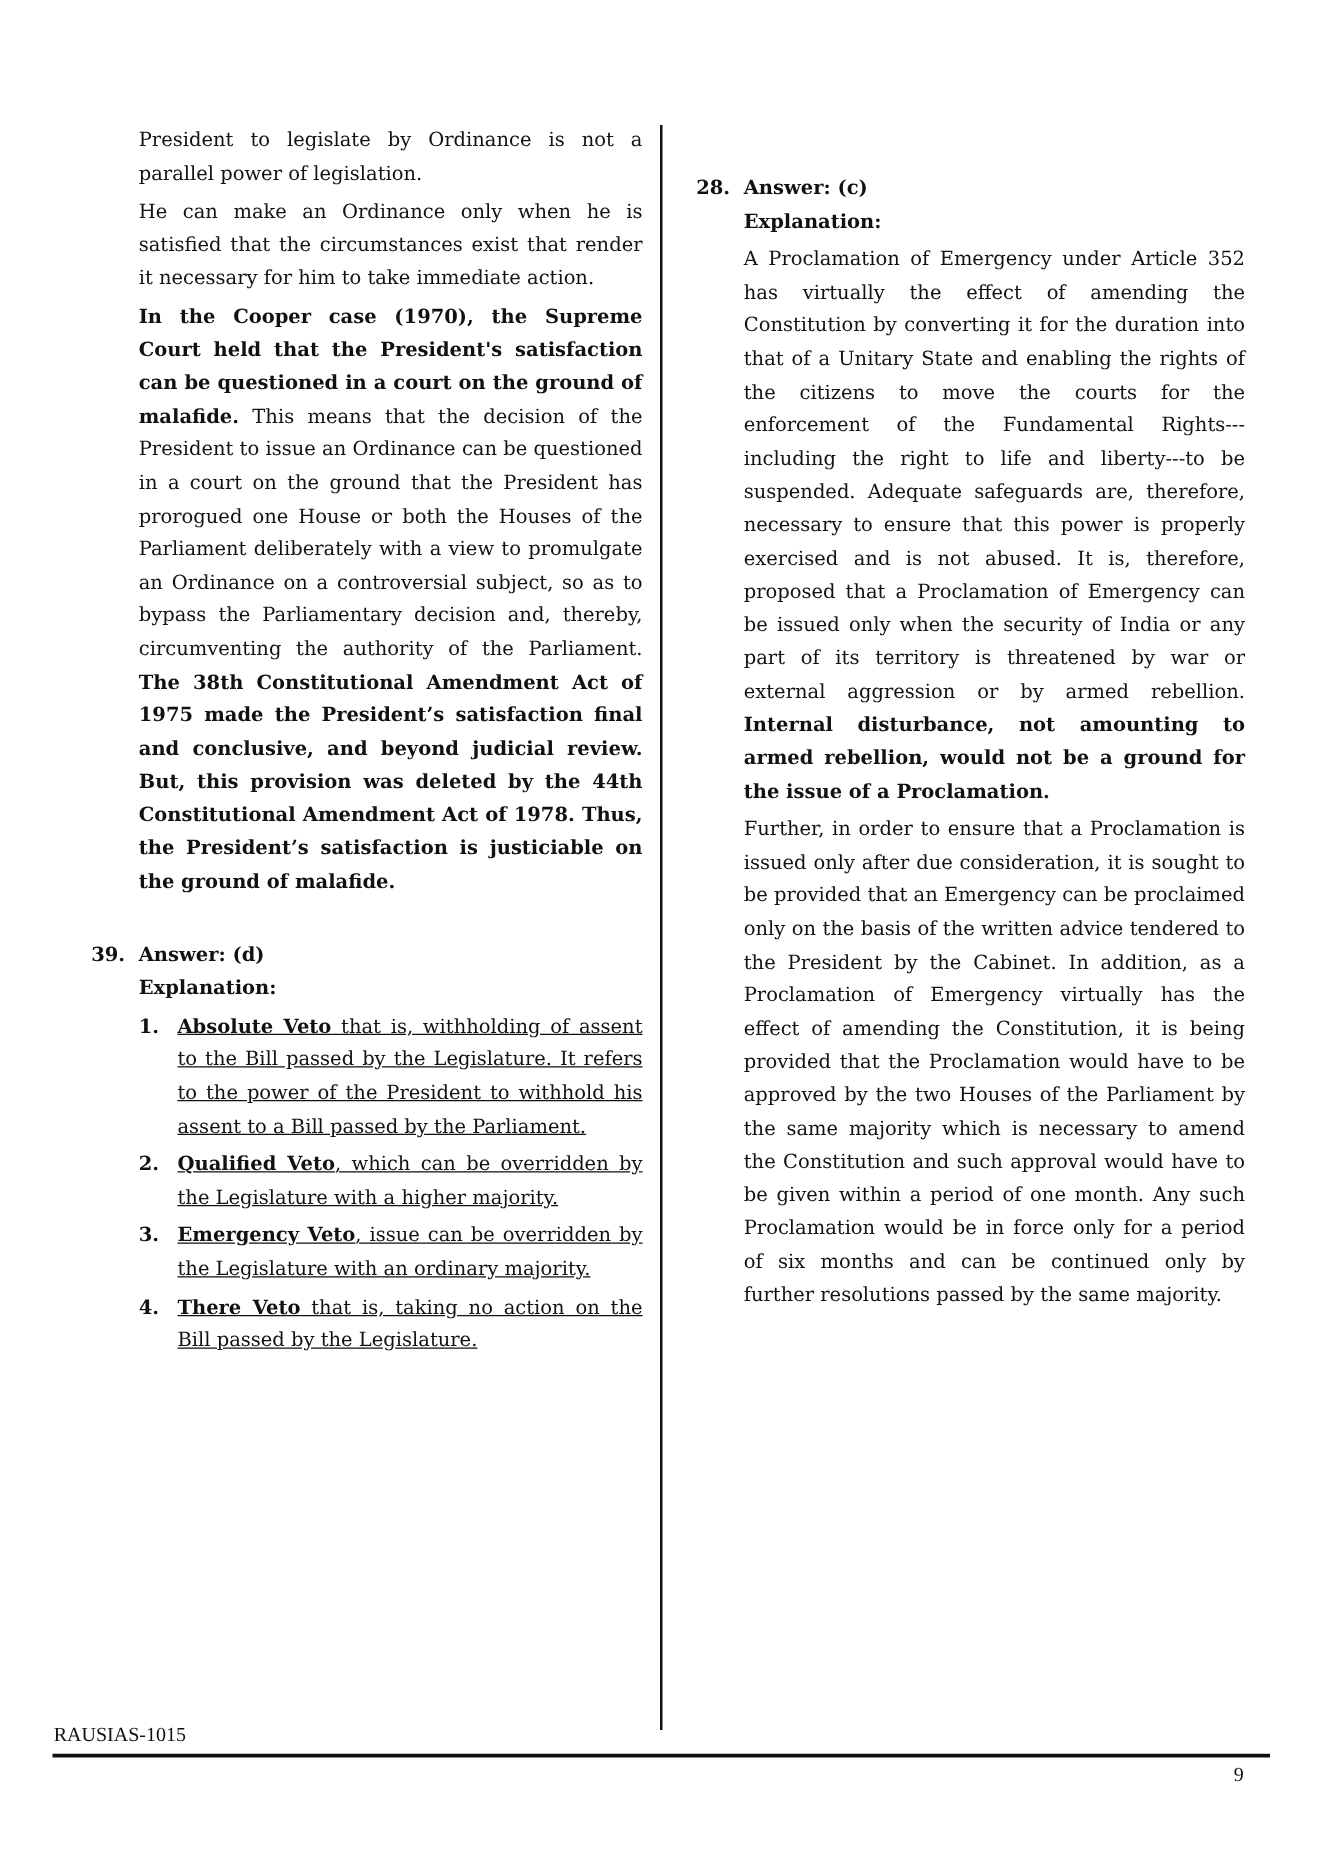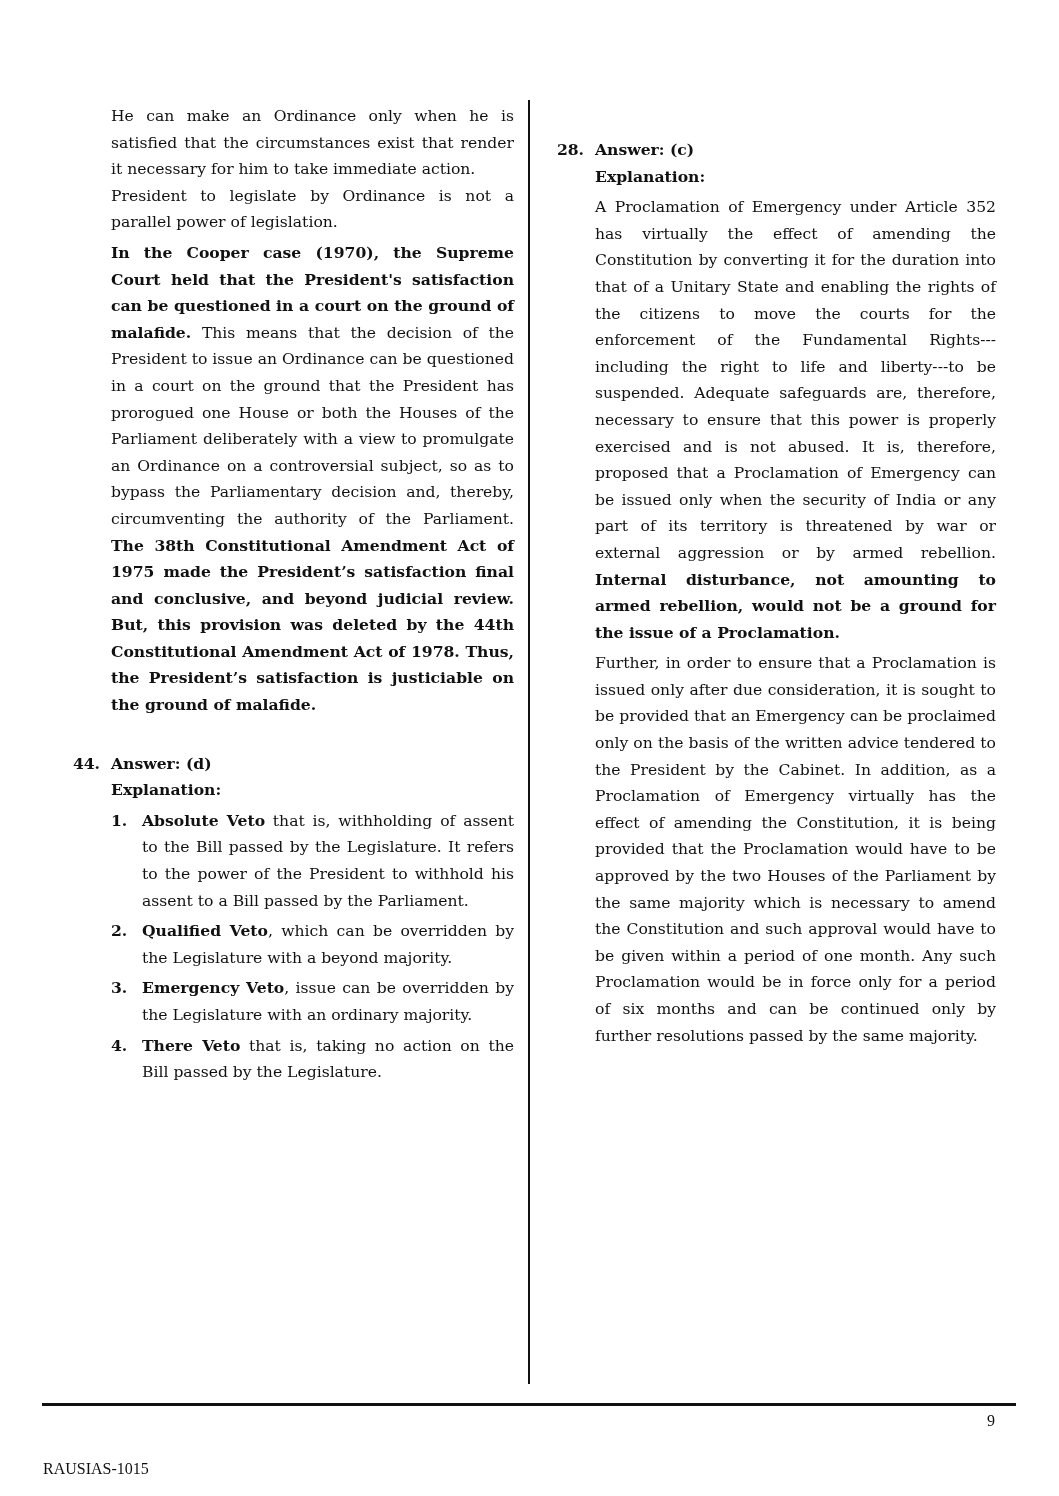--- a/index.html
+++ b/index.html
@@ -12,47 +12,47 @@
   p { margin: 0; font-size: 15.6px; line-height: 26.6px; text-align: justify; text-align-last: left; }
   .indent { margin-left: 49px; }
   .gap-sm { margin-top: 4px; }
   .gap-lg { margin-top: 32px; }
   b { font-weight: 700; }
   .qhead { display: flex; font-size: 15.6px; line-height: 26.6px; font-weight: 700; }
   .qnum { width: 49px; flex: none; text-align: center; }
   ol.vetos { list-style: none; margin: 4px 0 0 49px; padding: 0; }
   ol.vetos li { display: flex; margin-bottom: 4px; }
   ol.vetos .num { width: 31px; flex: none; font-weight: 700; font-size: 15.6px; line-height: 26.6px; }
-  ol.vetos p { flex: 1; }
+  ol.vetos p { flex: 1; text-decoration: underline; }
   .footer-rule { position: absolute; left: 42px; top: 1403px; width: 974px; height: 3px; background: #111; }
-  .footer-left { position: absolute; left: 43px; top: 1460px; font-family: "Liberation Serif", serif; font-size: 16px; }
+  .footer-left { position: absolute; left: 43px; top: 1380px; font-family: "Liberation Serif", serif; font-size: 16px; }
   .footer-right { position: absolute; right: 64px; top: 1412px; font-family: "Liberation Serif", serif; font-size: 16px; }
 </style>
 </head>
 <body>
 
 <div class="col col-left">
+  <p class="indent">President to legislate by Ordinance is not a parallel power of legislation.</p>
   <p class="indent gap-sm">He can make an Ordinance only when he is satisfied that the circumstances exist that render it necessary for him to take immediate action.</p>
-  <p class="indent">President to legislate by Ordinance is not a parallel power of legislation.</p>
   <p class="indent gap-sm"><b>In the Cooper case (1970), the Supreme Court held that the President's satisfaction can be questioned in a court on the ground of malafide.</b><span> This means that the decision of the President to issue an Ordinance can be questioned in a court on the ground that the President has prorogued one House or both the Houses of the Parliament deliberately with a view to promulgate an Ordinance on a controversial subject, so as to bypass the Parliamentary decision and, thereby, circumventing the authority of the Parliament. </span><b>The 38th Constitutional Amendment Act of 1975 made the President’s satisfaction final and conclusive, and beyond judicial review. But, this provision was deleted by the 44th Constitutional Amendment Act of 1978. Thus, the President’s satisfaction is justiciable on the ground of malafide.</b></p>
 
   <div class="gap-lg">
     <div class="qhead">
-      <span class="qnum">44.</span>
+      <span class="qnum">39.</span>
       <span>Answer: (d)</span>
     </div>
     <p class="indent"><b>Explanation:</b></p>
     <ol class="vetos">
       <li>
         <span class="num">1.</span>
         <p><b>Absolute Veto</b><span> that is, withholding of assent to the Bill passed by the Legislature. It refers to the power of the President to withhold his assent to a Bill passed by the Parliament.</span></p>
       </li>
       <li>
         <span class="num">2.</span>
-        <p><b>Qualified Veto</b><span>, which can be overridden by the Legislature with a beyond majority.</span></p>
+        <p><b>Qualified Veto</b><span>, which can be overridden by the Legislature with a higher majority.</span></p>
       </li>
       <li>
         <span class="num">3.</span>
         <p><b>Emergency Veto</b><span>, issue can be overridden by the Legislature with an ordinary majority.</span></p>
       </li>
       <li>
         <span class="num">4.</span>
         <p><b>There Veto</b><span> that is, taking no action on the Bill passed by the Legislature.</span></p>
       </li>
     </ol>

